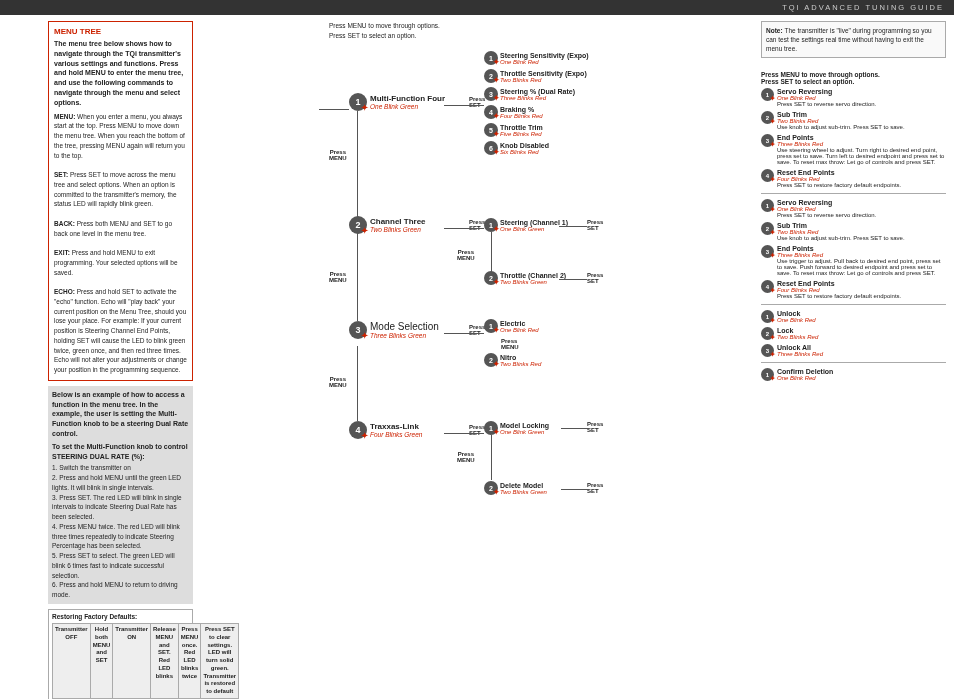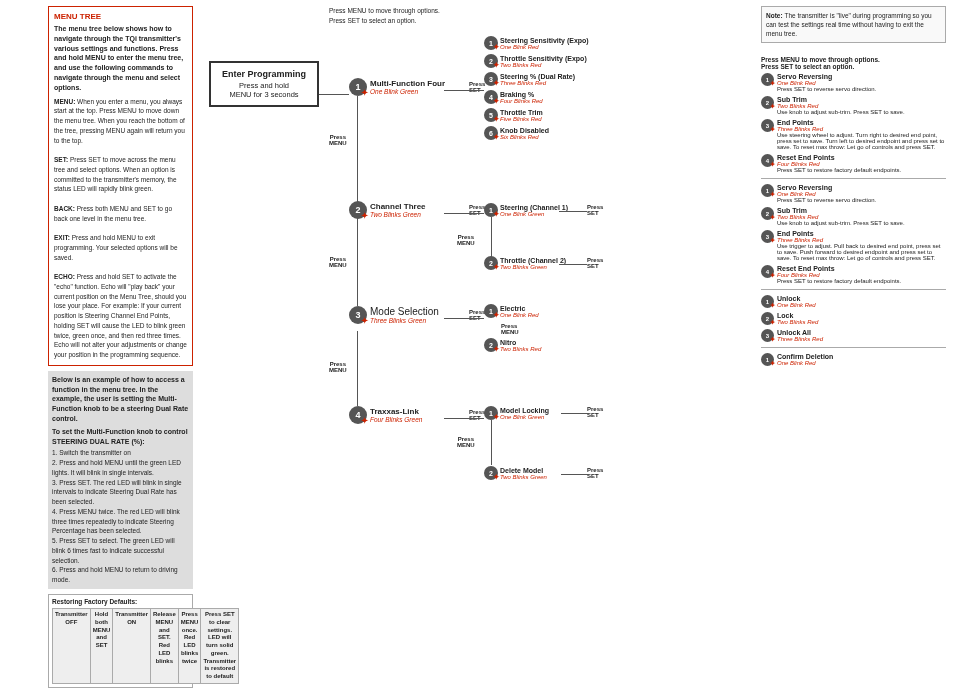--- a/index.html
+++ b/index.html
@@ -162,20 +162,23 @@
       top: 0px;
       left: 130px;
       line-height: 1.5;
     }
   </style>
 </head>
 <body>
 
 <div class="page">
 
+  <div class="header">
+    <span>TQi ADVANCED TUNING GUIDE</span>
+  </div>
 
   <div class="main-content">
 
     <div class="left-panel">
       <div class="menu-tree-box">
         <div class="menu-tree-title">MENU TREE</div>
         <div class="menu-tree-intro">The menu tree below shows how to navigate through the TQi transmitter's various settings and functions. Press and hold MENU to enter the menu tree, and use the following commands to navigate through the menu and select options.</div>
         <div class="menu-tree-items">
           <p><span class="menu-term">MENU: </span><span>When you enter a menu, you always start at the top. Press MENU to move down the menu tree. When you reach the bottom of the tree, pressing MENU again will return you to the top.</span></p>
           <br>
@@ -220,27 +223,20 @@
     </div>
 
     <div class="center-panel">
       <div class="flow-area">
 
         <div class="top-info">
           <div>Press MENU to move through options.</div>
           <div>Press SET to select an option.</div>
         </div>
 
-        <div class="entry-box" style="left:10px; top:55px;">
-          <div class="entry-title">Enter Programming</div>
-          <div class="entry-sub">
-            <span>Press and hold</span><br>
-            <span>MENU for 3 seconds</span>
-          </div>
-        </div>
 
         <div style="position:absolute; left:120px; top:88px; width:30px; height:1px; background:#555;"></div>
 
         <div style="position:absolute; left:150px; top:72px;">
           <div style="display:flex; align-items:center; gap:3px;">
             <div style="position:relative; width:18px; height:18px; flex-shrink:0;">
               <div style="width:18px; height:18px; border-radius:50%; background:#555; color:#fff; display:flex; align-items:center; justify-content:center; font-size:9px; font-weight:bold;">1</div>
               <span style="position:absolute; bottom:-2px; right:-2px; color:#cc2200; font-size:10px;">✦</span>
             </div>
             <div>

